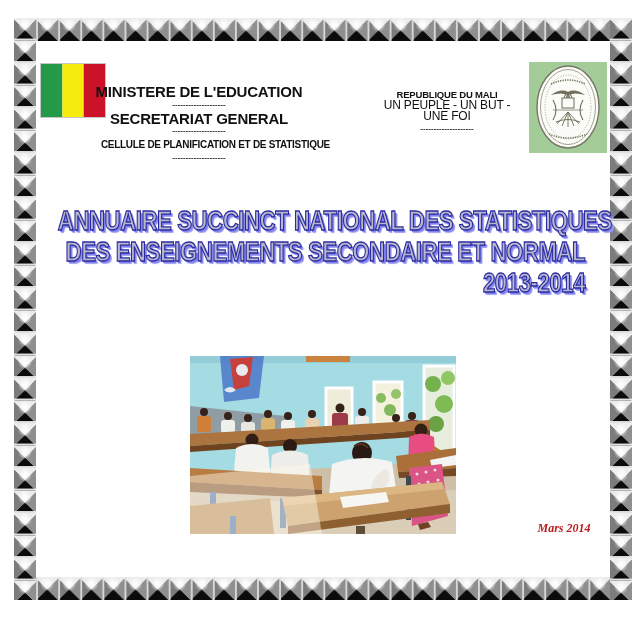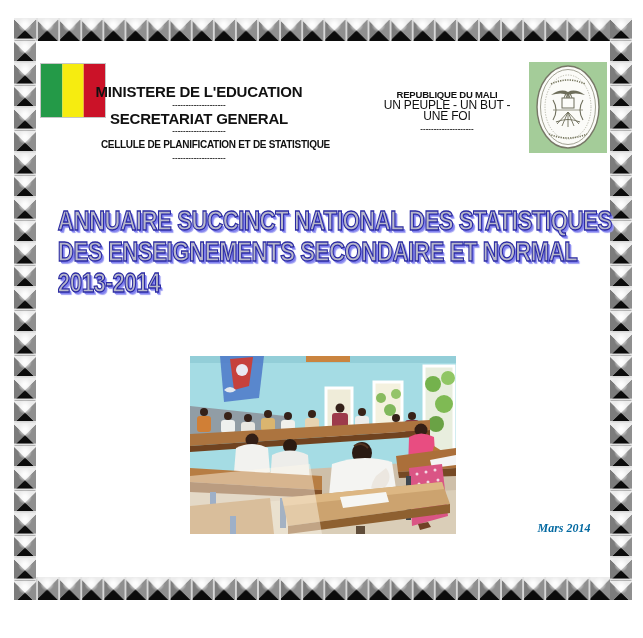--- a/index.html
+++ b/index.html
@@ -34,35 +34,35 @@
   .ministry{position:absolute; left:68px; top:86px; width:262px; text-align:center; color:#111;}
   .ministry .b{font-weight:bold; font-size:15px; line-height:11.5px; letter-spacing:-0.2px;}
   .ministry .big{font-weight:bold; font-size:10px; line-height:12px; letter-spacing:-0.3px;text-align:right;}
   .sep{font-size:8px; line-height:8px; letter-spacing:0px; color:#222; margin:3px 0 4px 0; font-weight:bold;}
   .republic{position:absolute; left:378px; top:89px; width:138px; text-align:center; color:#111;}
   .republic .b{font-weight:bold; font-size:9.5px; line-height:11px; letter-spacing:-0.2px;}
   .republic .motto{font-size:12px; line-height:11px; letter-spacing:-0.2px;}
   .emblem{position:absolute; left:529px; top:62px; width:78px; height:91px; display:block;}
 
   
-  .title{position:absolute; left:0; right:0; top:206px; text-align:left;}
+  .title{position:absolute; left:0; right:0; top:206px; text-align:right;}
   .title-line{
     display:block; font-weight:bold; font-size:27px; line-height:31px;
     color:#b8b8ca;
     -webkit-text-stroke:1.3px #2b2ba3;
     text-shadow:2px 2px 0 #8181ef, 3px 3px 1px #a0a0f2;
     transform:scaleX(.82); white-space:nowrap; letter-spacing:-0.5px;
   }
 
   
   .photo{position:absolute; left:190px; top:356px; width:266px; height:178px; display:block;}
   .date{
     position:absolute; left:528px; top:521px; width:72px; text-align:center;
     font-family:"Liberation Serif",serif; font-style:italic; font-weight:bold;
-    font-size:12px; color:#0369a1;
+    font-size:12px; color:#b91c1c;
   }
 </style>
 </head>
 <body>
 
 <div class="page">
 
   <div class="border-strip border-top"></div>
   <div class="border-strip border-bottom"></div>
   <div class="border-strip vert border-left"></div>

